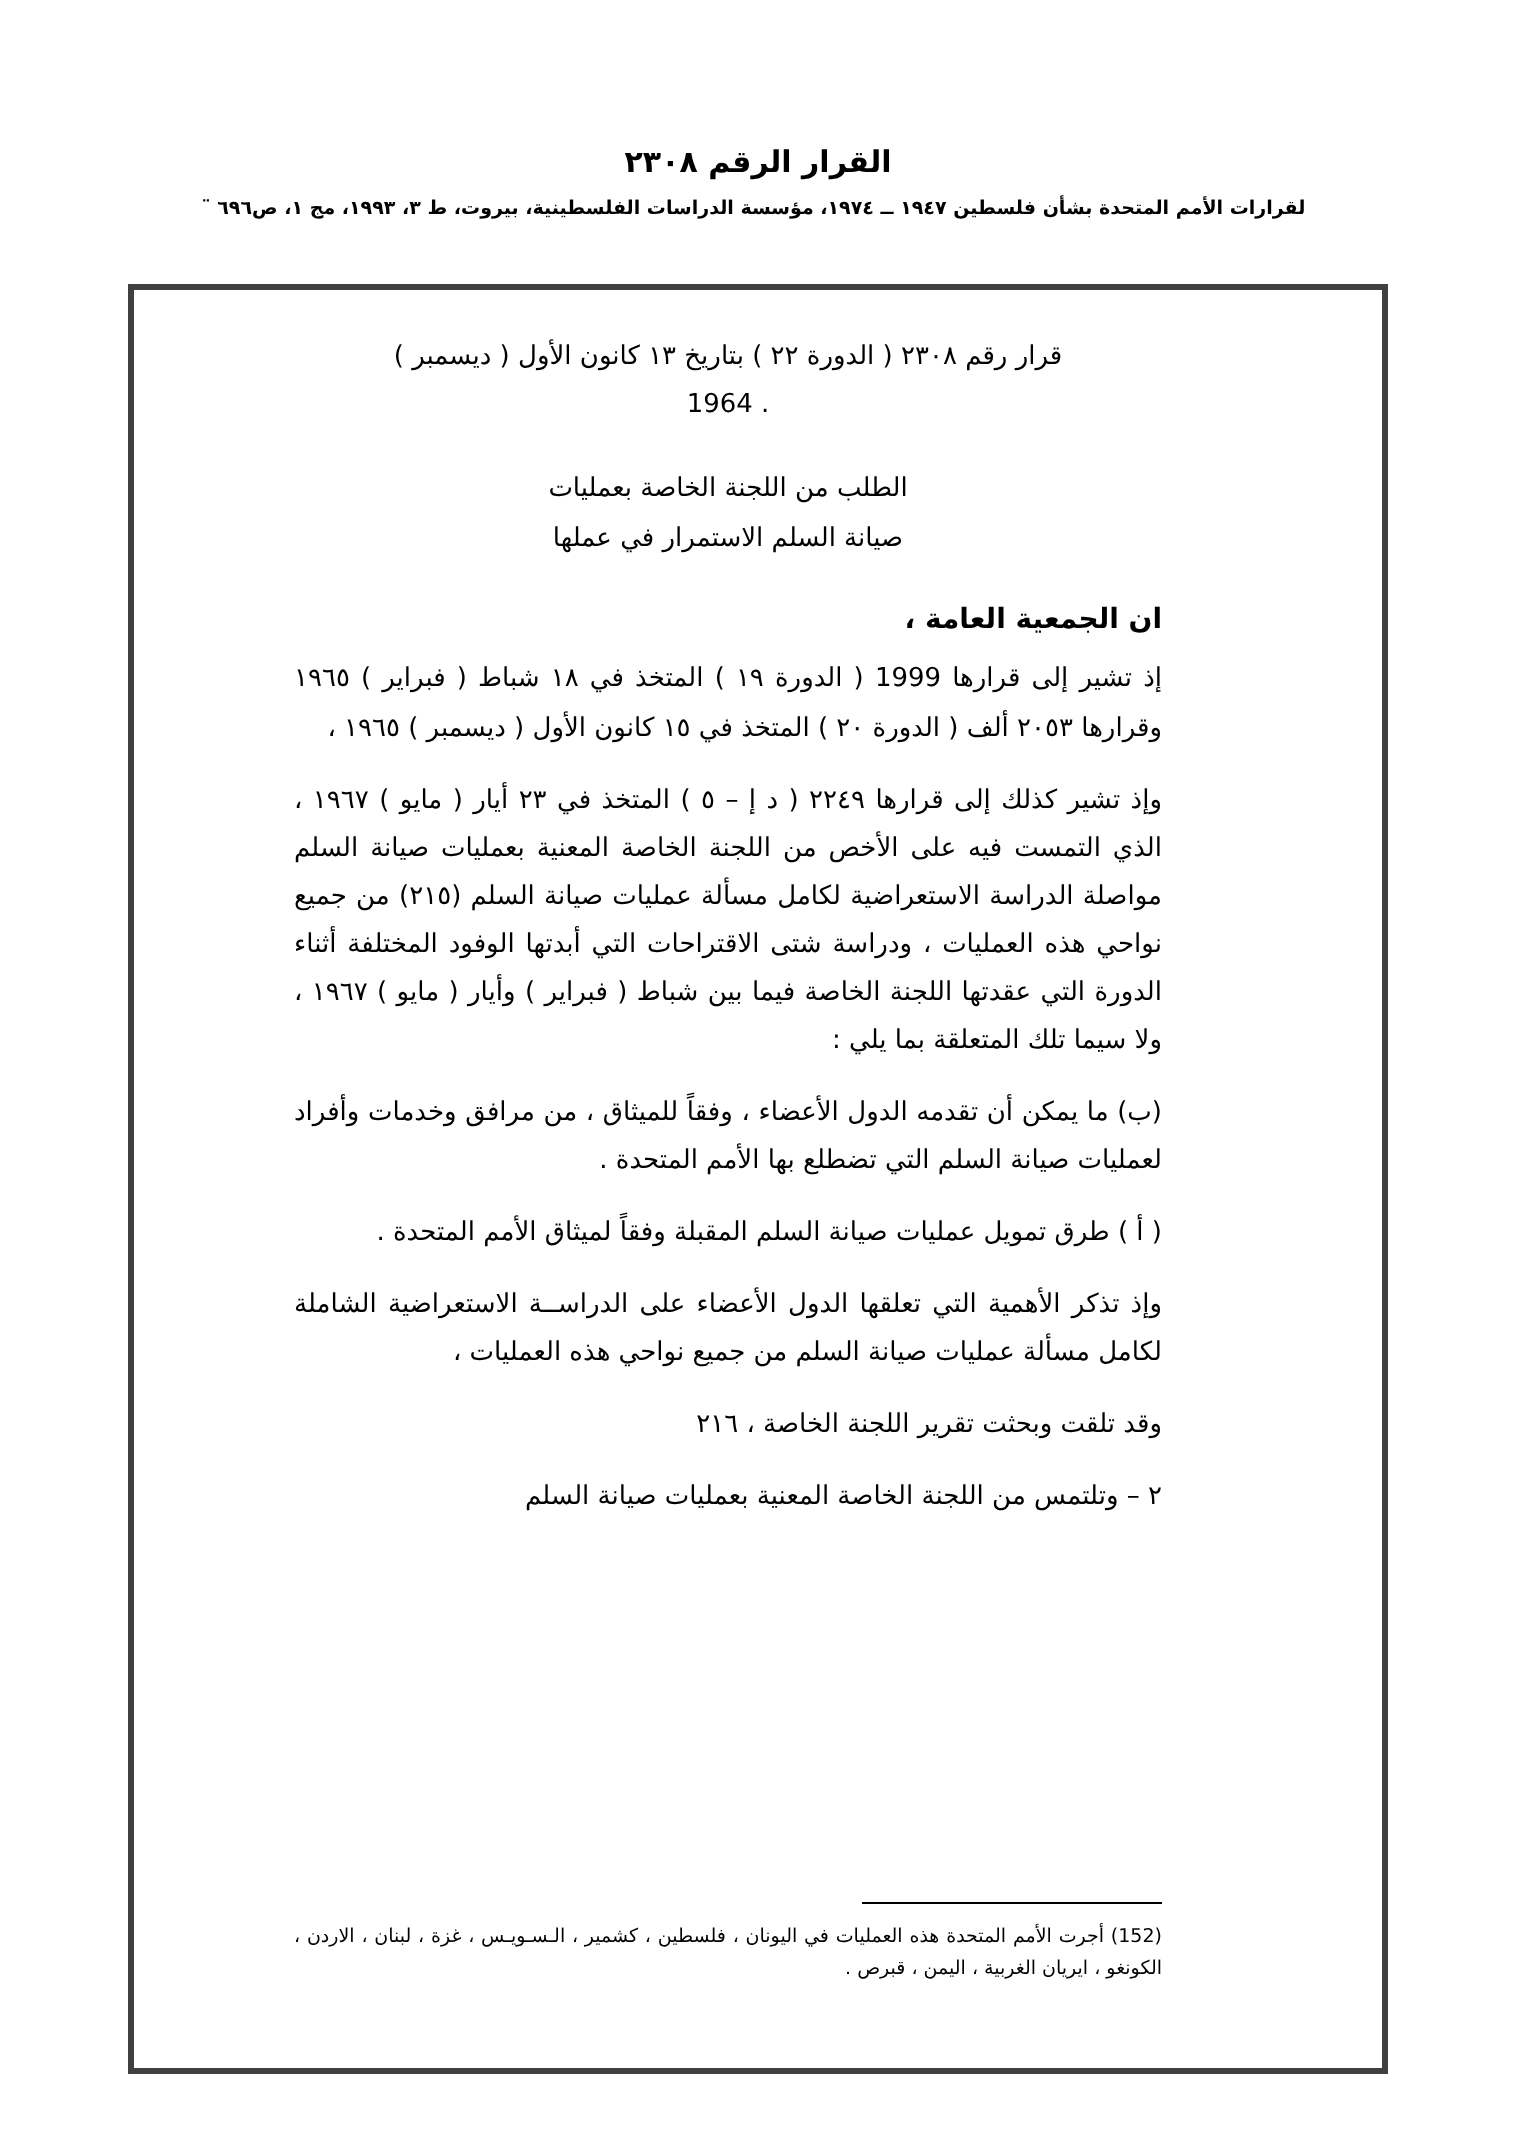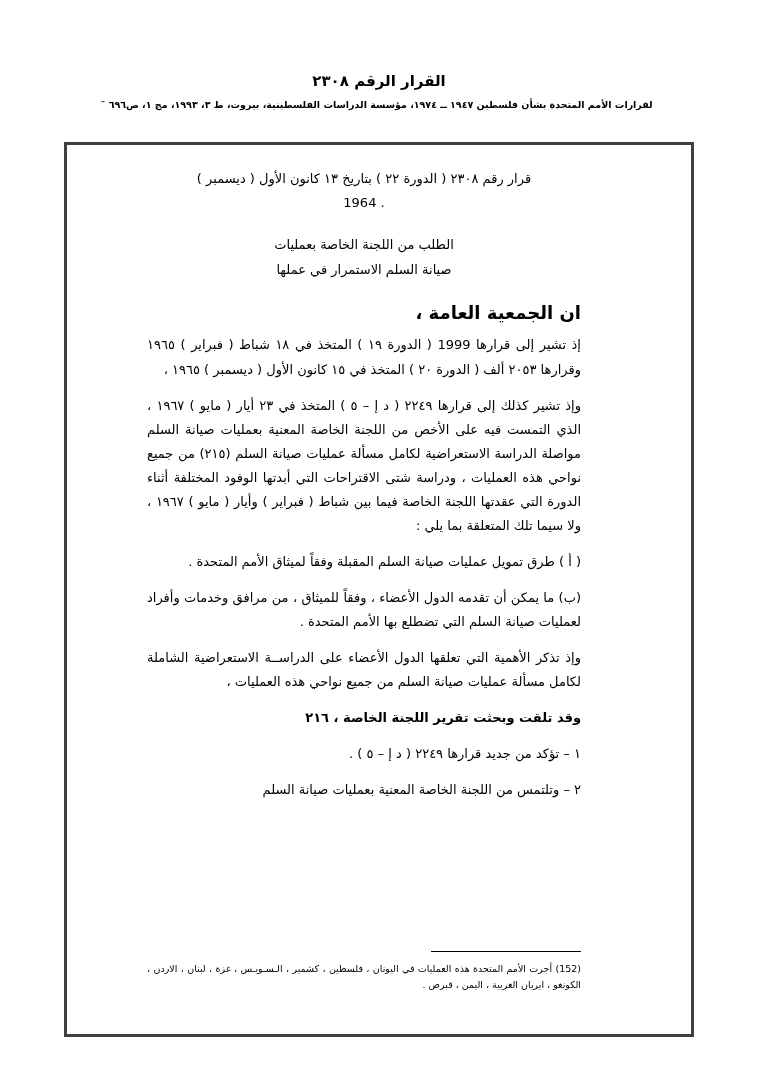--- a/index.html
+++ b/index.html
@@ -76,27 +76,27 @@
   }
   .res-head-line2 { display:block; }
   .subject {
     font-size: 13px;
     line-height: 1.9;
     margin: 0 0 20px 0;
     direction: rtl;
     text-align: center;
   }
   .lead {
-    font-size: 18px;
+    font-size: 14px;
     font-weight: bold;
     margin: 0 0 10px 0;
     direction: rtl;
     text-align: right;
   }
-  .bold { font-weight: bold; }
+  .bold { font-weight: normal; }
   .indent-a { padding-right: 0; }
 
   
   .fn-wrap {
     position: absolute;
     bottom: 34px;
     right: 110px;
     left: 80px;
   }
   .fn-rule {
@@ -133,27 +133,26 @@
 
       <div class="subject">
         <div>الطلب من اللجنة الخاصة بعمليات</div>
         <div>صيانة السلم الاستمرار في عملها</div>
       </div>
 
       <div class="lead">ان الجمعية العامة ،</div>
 
       <p class="para">إذ تشير إلى قرارها 1999 ( الدورة ١٩ ) المتخذ في ١٨ شباط ( فبراير ) ١٩٦٥ وقرارها ٢٠٥٣ ألف ( الدورة ٢٠ ) المتخذ في ١٥ كانون الأول ( ديسمبر ) ١٩٦٥ ،</p>
       <p class="para">وإذ تشير كذلك إلى قرارها ٢٢٤٩ ( د إ – ٥ ) المتخذ في ٢٣ أيار ( مايو ) ١٩٦٧ ، الذي التمست فيه على الأخص من اللجنة الخاصة المعنية بعمليات صيانة السلم مواصلة الدراسة الاستعراضية لكامل مسألة عمليات صيانة السلم (٢١٥) من جميع نواحي هذه العمليات ، ودراسة شتى الاقتراحات التي أبدتها الوفود المختلفة أثناء الدورة التي عقدتها اللجنة الخاصة فيما بين شباط ( فبراير ) وأيار ( مايو ) ١٩٦٧ ، ولا سيما تلك المتعلقة بما يلي :</p>
+      <p class="para indent-a">(ب) ما يمكن أن تقدمه الدول الأعضاء ، وفقاً للميثاق ، من مرافق وخدمات وأفراد لعمليات صيانة السلم التي تضطلع بها الأمم المتحدة .</p>
       <p class="para indent-a">( أ ) طرق تمويل عمليات صيانة السلم المقبلة وفقاً لميثاق الأمم المتحدة .</p>
-      <p class="para indent-a">(ب) ما يمكن أن تقدمه الدول الأعضاء ، وفقاً للميثاق ، من مرافق وخدمات وأفراد لعمليات صيانة السلم التي تضطلع بها الأمم المتحدة .</p>
       <p class="para">وإذ تذكر الأهمية التي تعلقها الدول الأعضاء على الدراســة الاستعراضية الشاملة لكامل مسألة عمليات صيانة السلم من جميع نواحي هذه العمليات ،</p>
 
       <p class="para bold">وقد تلقت وبحثت تقرير اللجنة الخاصة ، ٢١٦</p>
 
-      <p class="para">١ – تؤكد من جديد قرارها ٢٢٤٩ ( د إ – ٥ ) .</p>
       <p class="para">٢ – وتلتمس من اللجنة الخاصة المعنية بعمليات صيانة السلم</p>
 
     </div>
 
     <div class="fn-wrap">
       <div class="fn-rule"></div>
       <div class="fn-item">(152)  أجرت الأمم المتحدة هذه العمليات في اليونان ، فلسطين ، كشمير ، الـسـويـس ، غزة ، لبنان ، الاردن ، الكونغو ، ايريان الغربية ، اليمن ، قبرص .</div>
     </div>
   </div>
 

